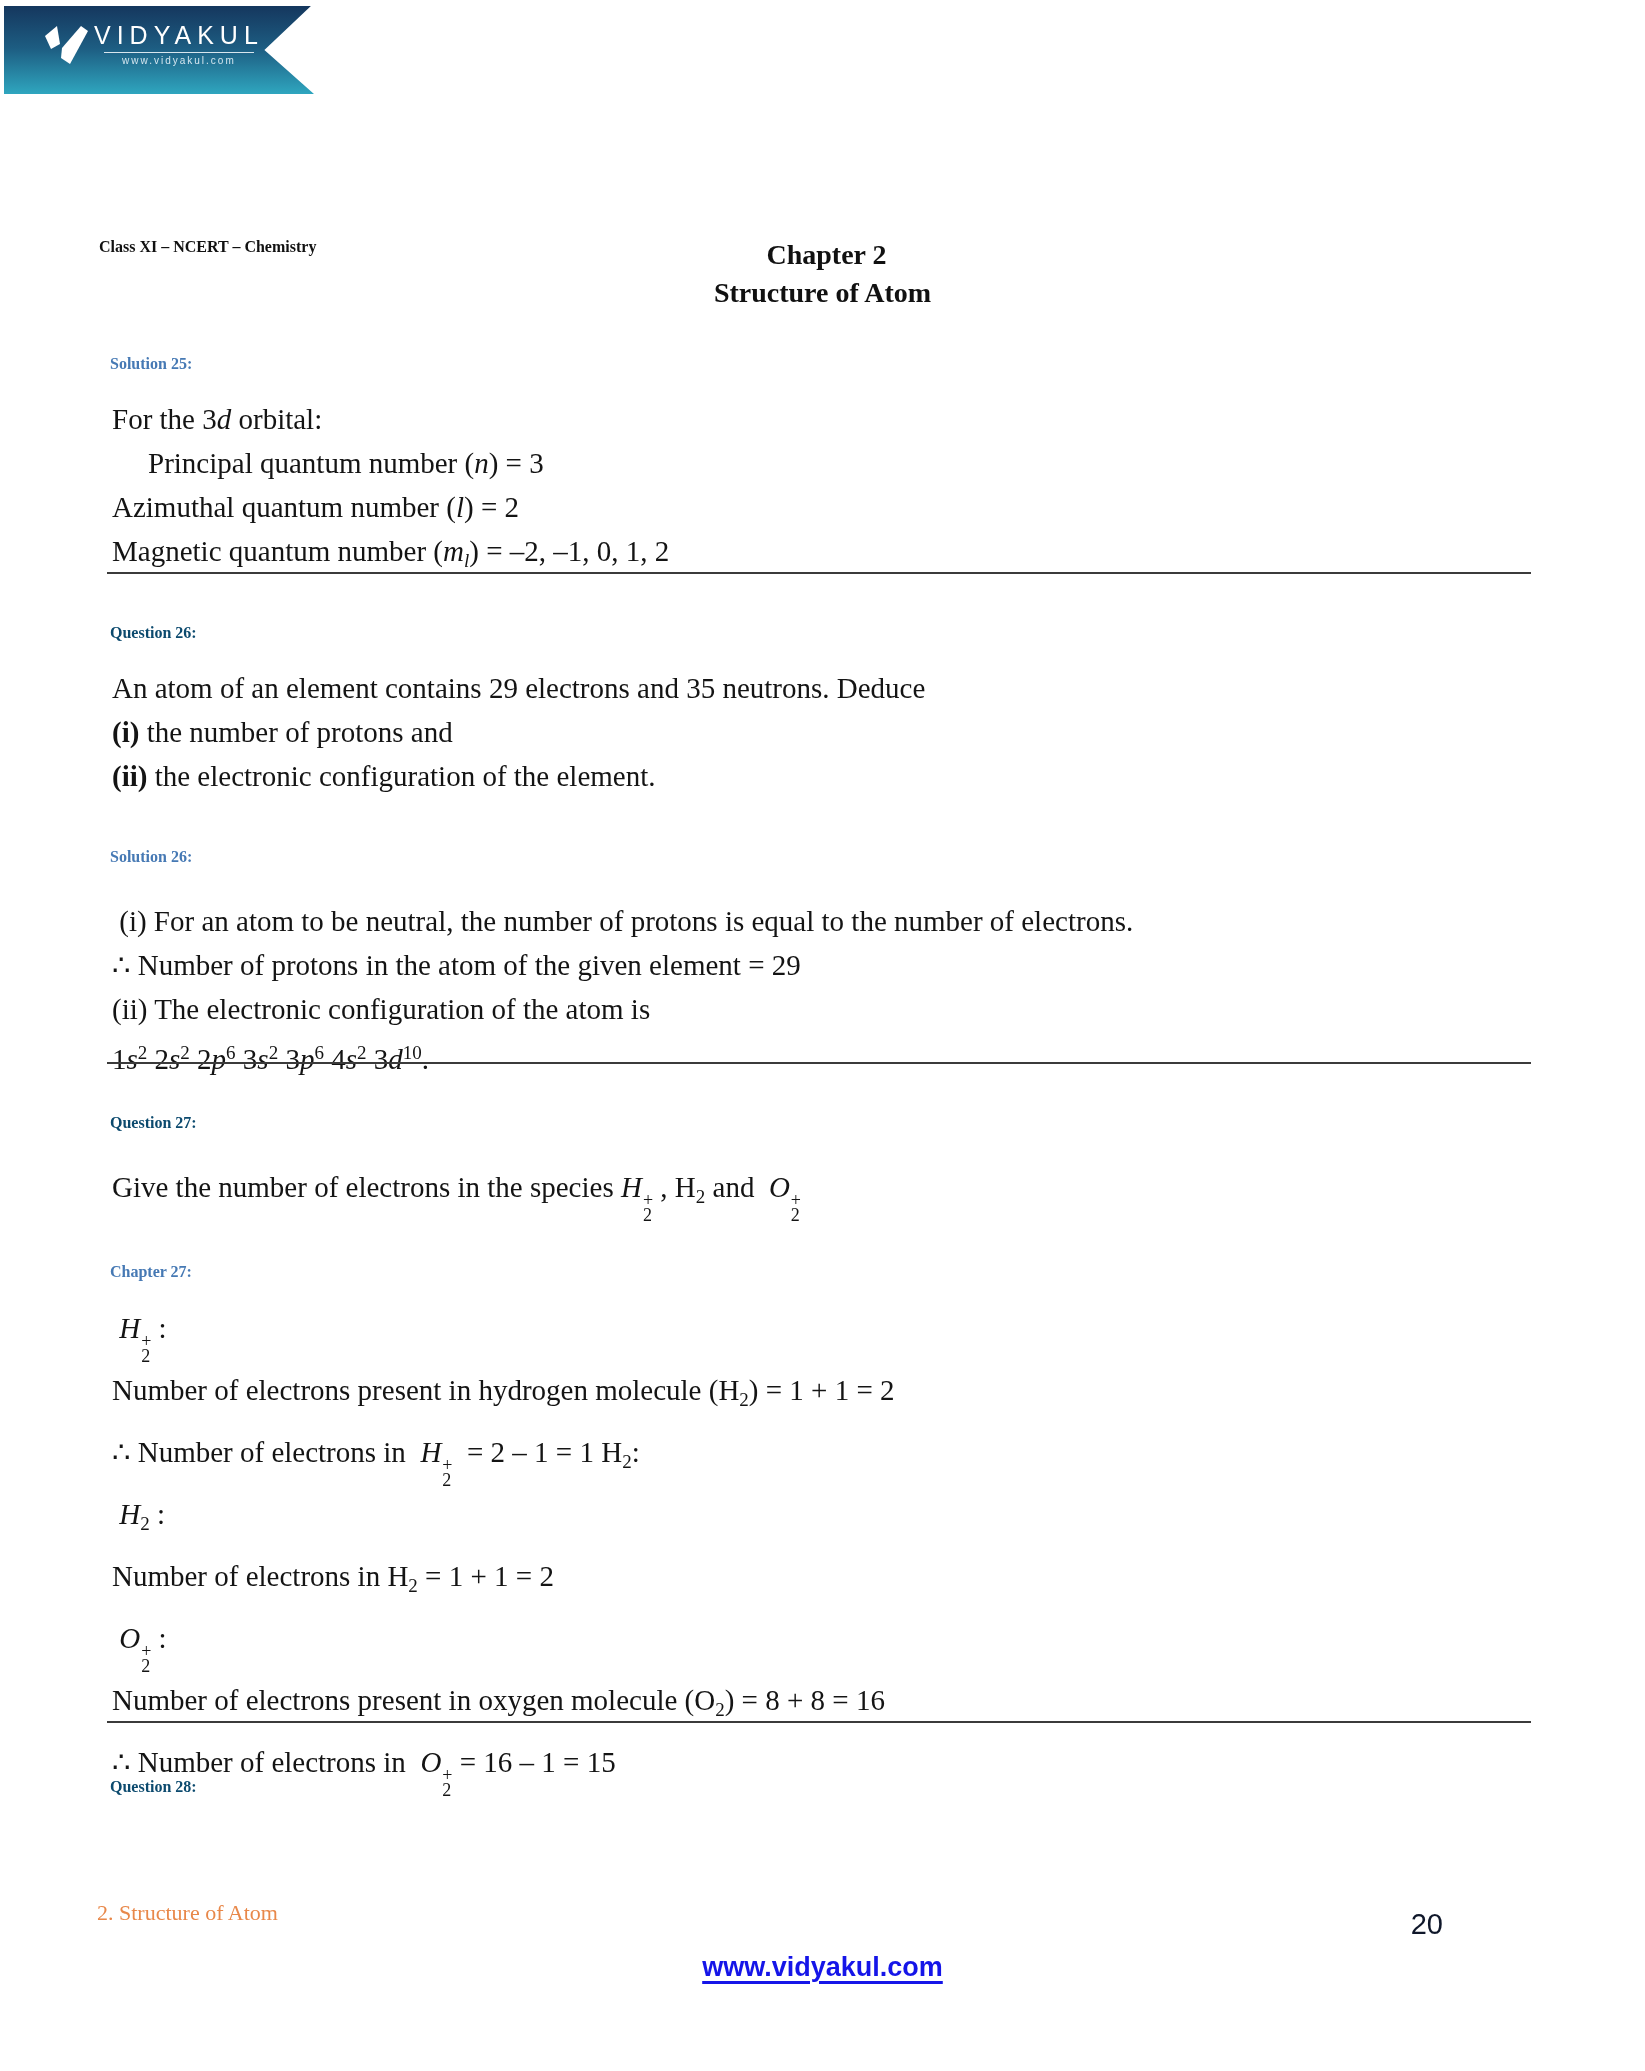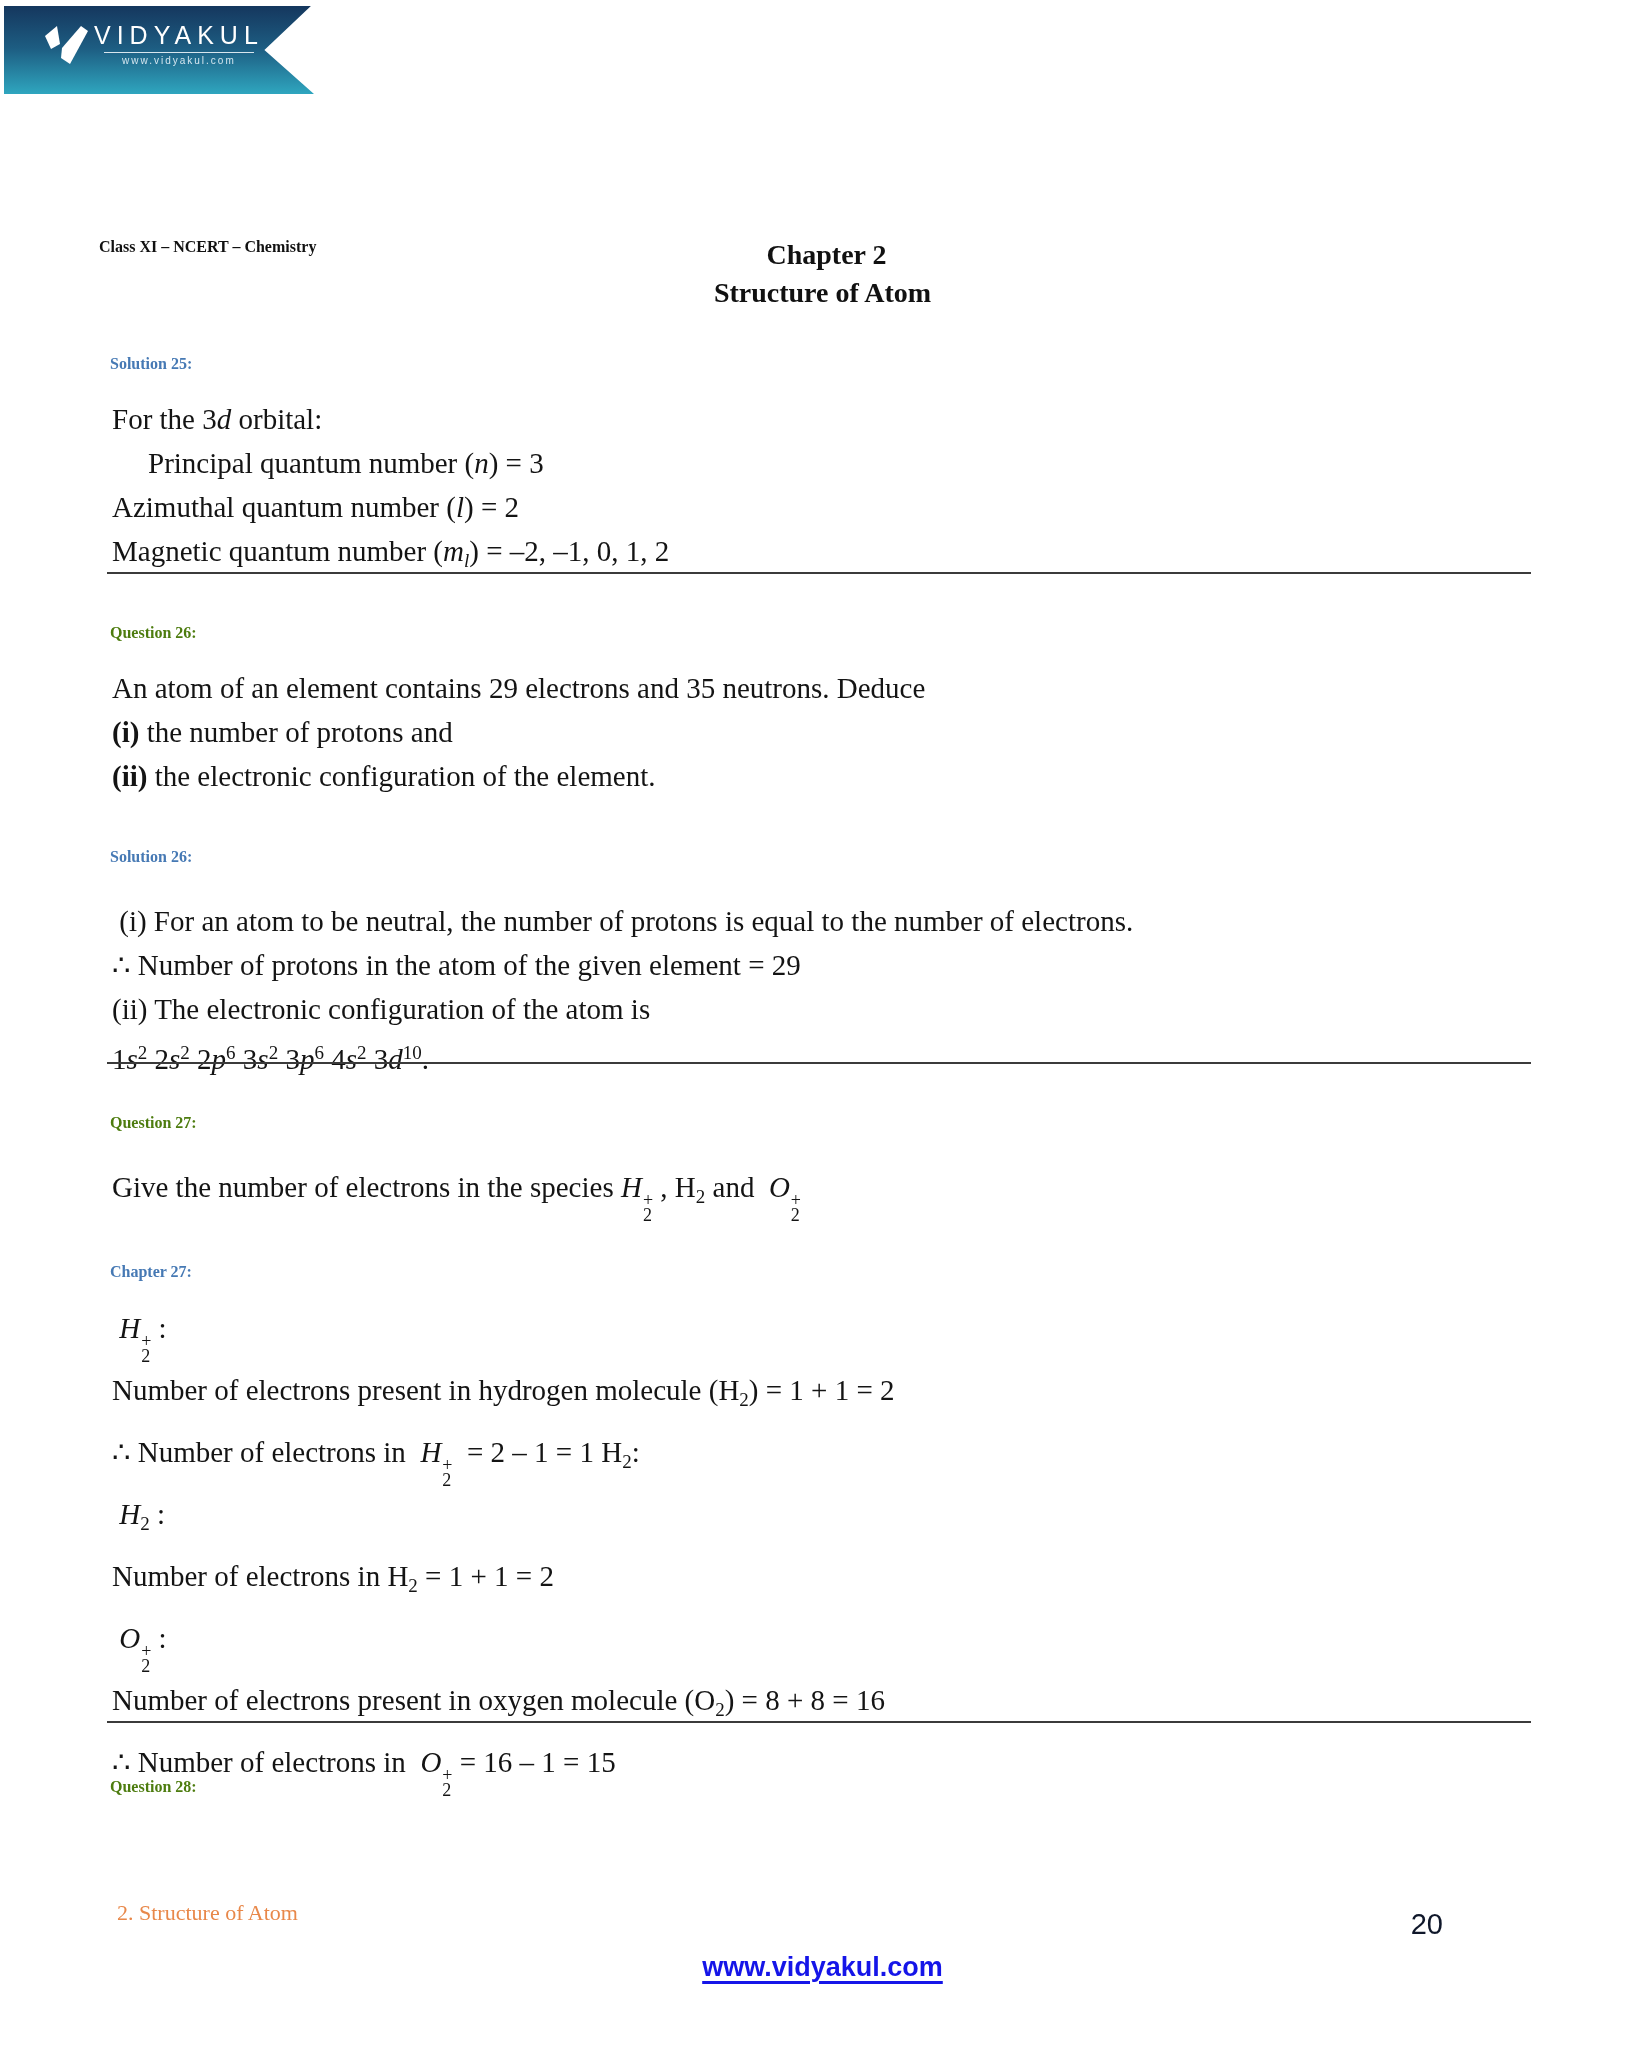--- a/index.html
+++ b/index.html
@@ -21,35 +21,35 @@
 
   
   .course{position:absolute;left:99px;top:238px;font-size:16px;white-space:pre;font-weight:bold;}
   .chapter-wrap{position:absolute;left:0;top:236px;width:1645px;text-align:center;}
   .chapter{font-size:28px;font-weight:bold;line-height:38px;padding-left:8px;}
   .chapter-title{font-size:28px;font-weight:bold;line-height:38px;}
 
   
   .heading{position:absolute;left:110px;font-size:16px;font-weight:bold;white-space:pre;}
   .heading.solution{color:#4679b4;}
-  .heading.question{color:#4d7c0f;}
+  .heading.question{color:#0c4a6e;}
   .para{position:absolute;left:112px;}
   .line{white-space:pre;font-size:29px;color:#141414;}
   .rule{position:absolute;left:107px;width:1424px;height:2px;background:#3b3b3b;}
 
   .seg-i{font-style:italic;}
   .seg-b{font-weight:bold;}
   .seg-sup{font-size:19px;vertical-align:10px;}
   .seg-sub{font-size:19px;vertical-align:-6px;}
   .seg-isub{font-size:19px;vertical-align:-6px;font-style:italic;}
   .stack{display:inline-flex;flex-direction:column;align-items:flex-start;
          font-size:18px;line-height:15px;vertical-align:-9px;margin-left:1px;}
 
   
-  .footer-left{position:absolute;left:117px;top:1900px;font-size:22px;color:#e8884a;white-space:pre;}
+  .footer-left{position:absolute;left:97px;top:1900px;font-size:22px;color:#e8884a;white-space:pre;}
   .footer-page{position:absolute;right:202px;top:1908px;font-family:"Liberation Sans",sans-serif;
                font-size:29px;color:#0f172a;}
   .footer-url-wrap{position:absolute;left:0;top:1952px;width:1645px;text-align:center;}
   .footer-url{font-family:"Liberation Sans",sans-serif;font-size:27px;font-weight:bold;
               color:#1515e8;text-decoration:underline;text-decoration-thickness:3px;
               text-underline-offset:5px;cursor:pointer;}
 </style>
 </head>
 <body>
 

